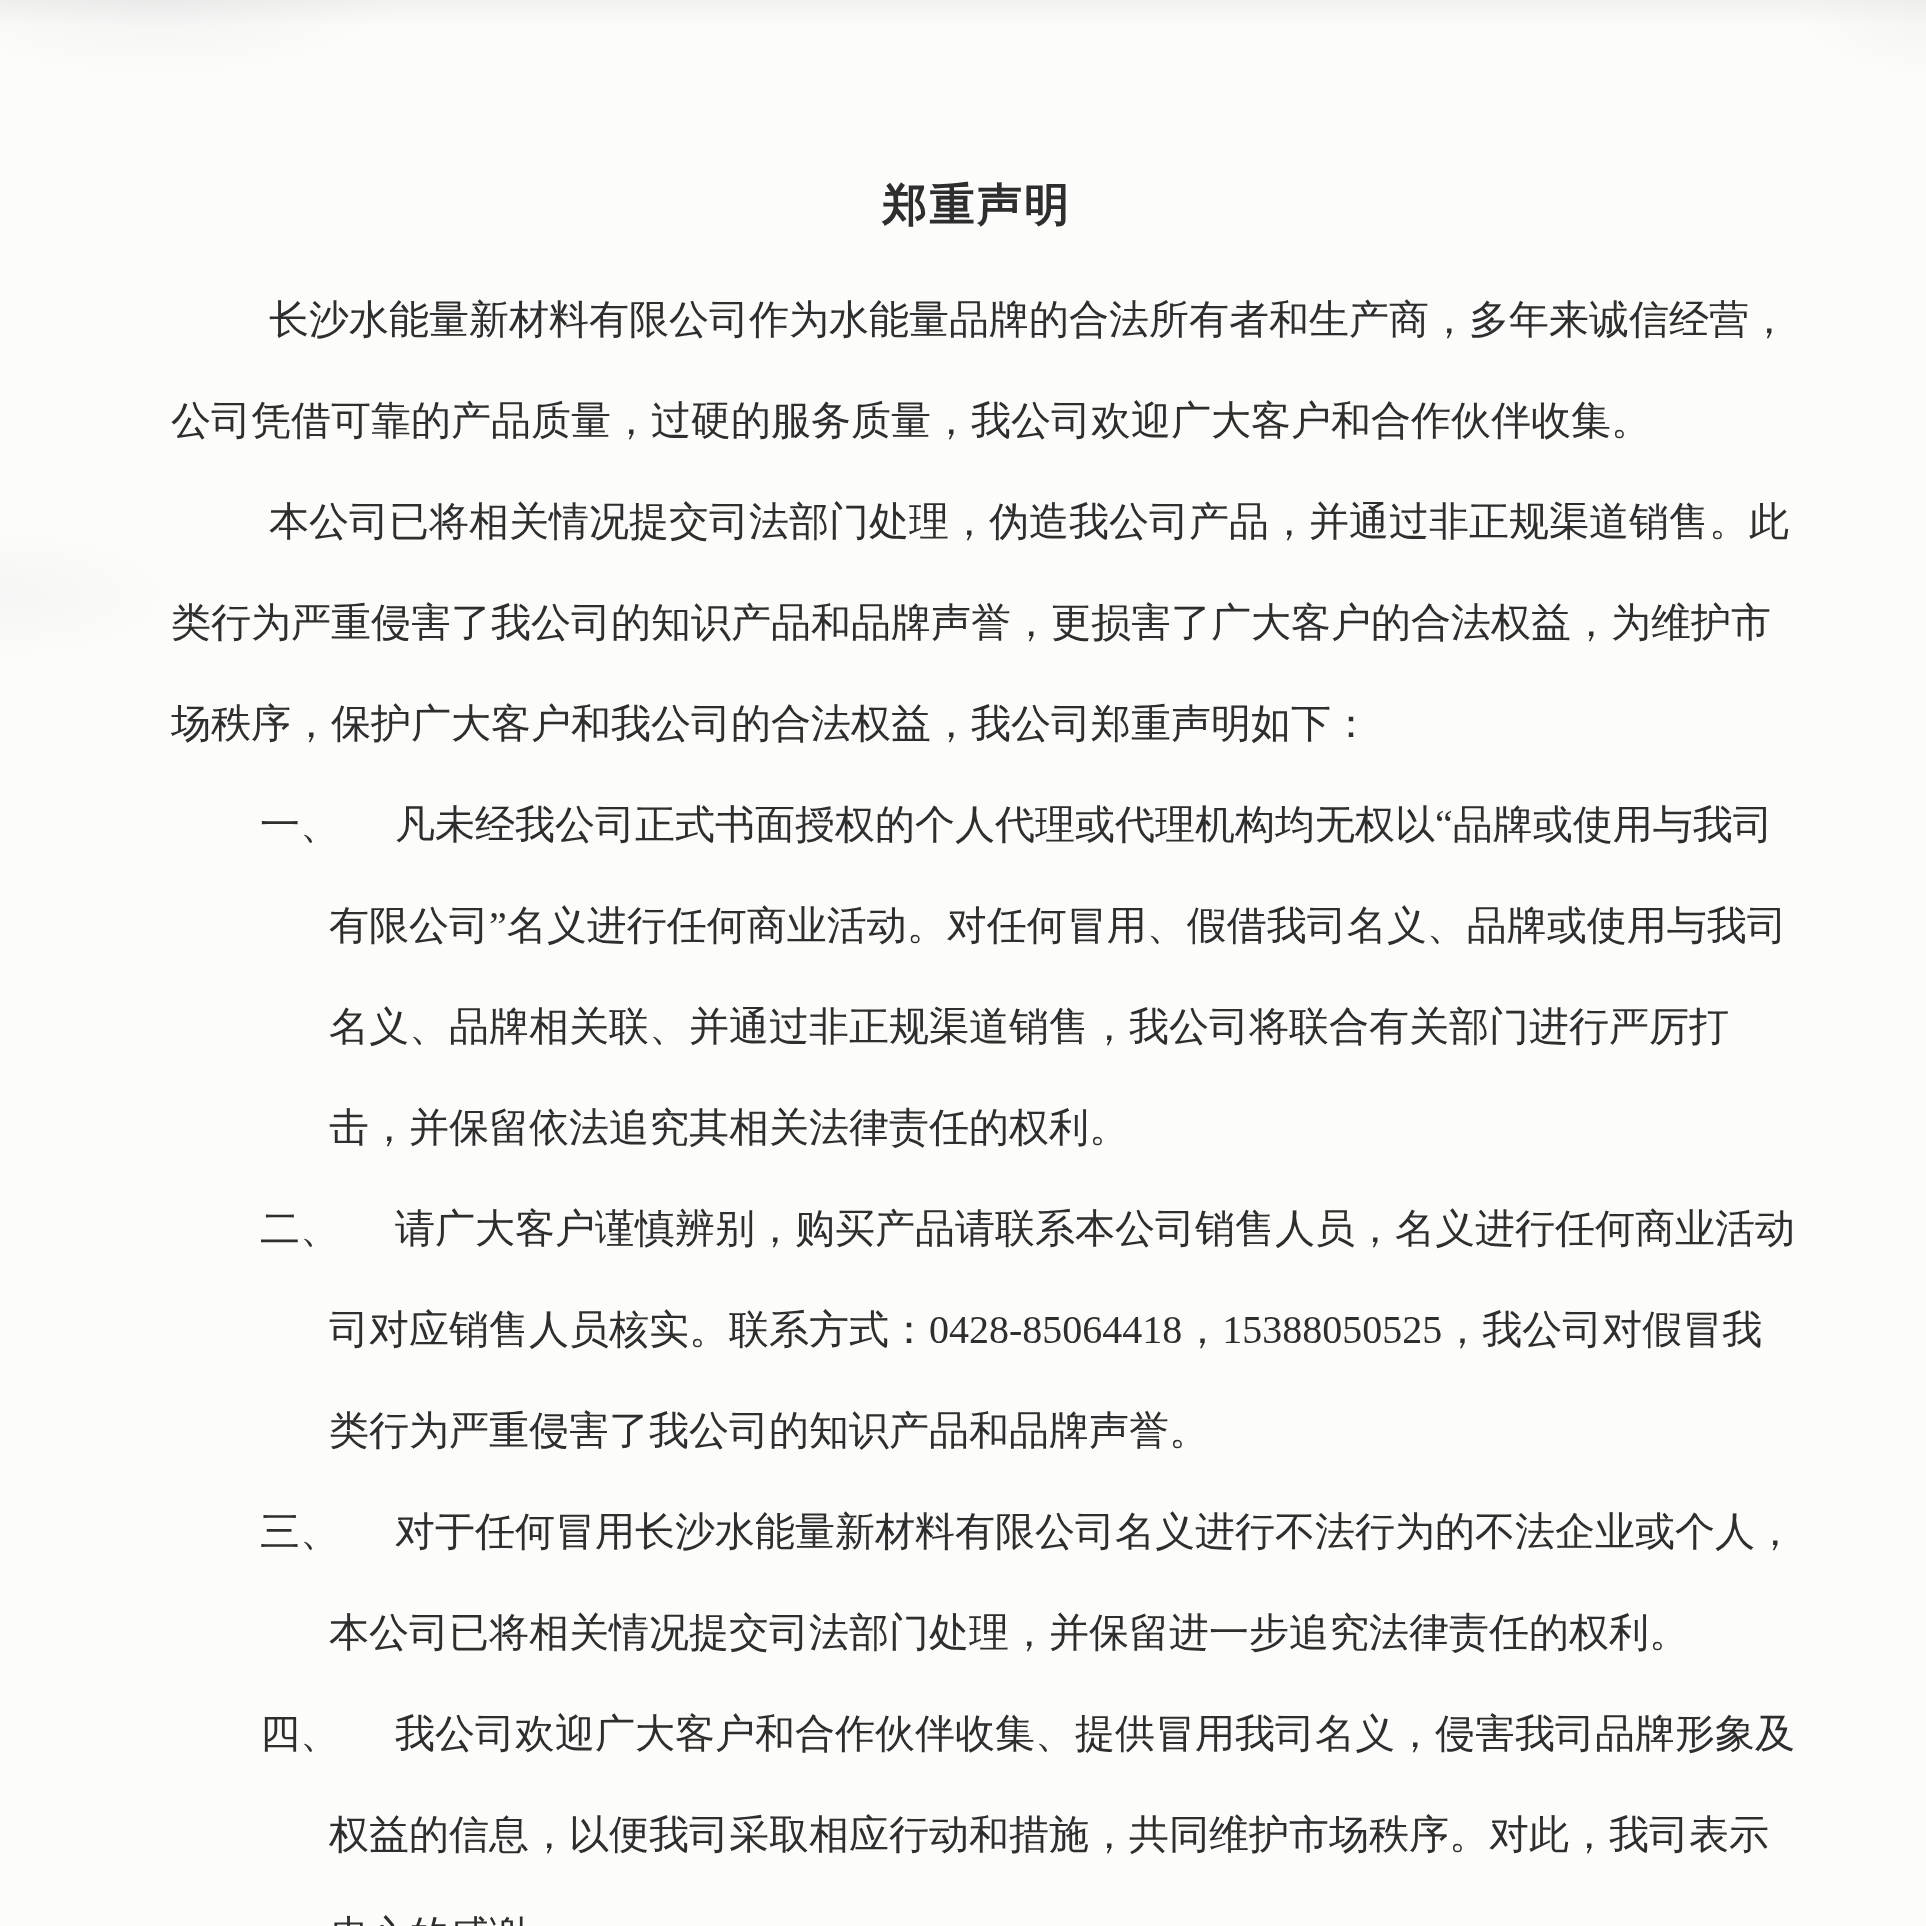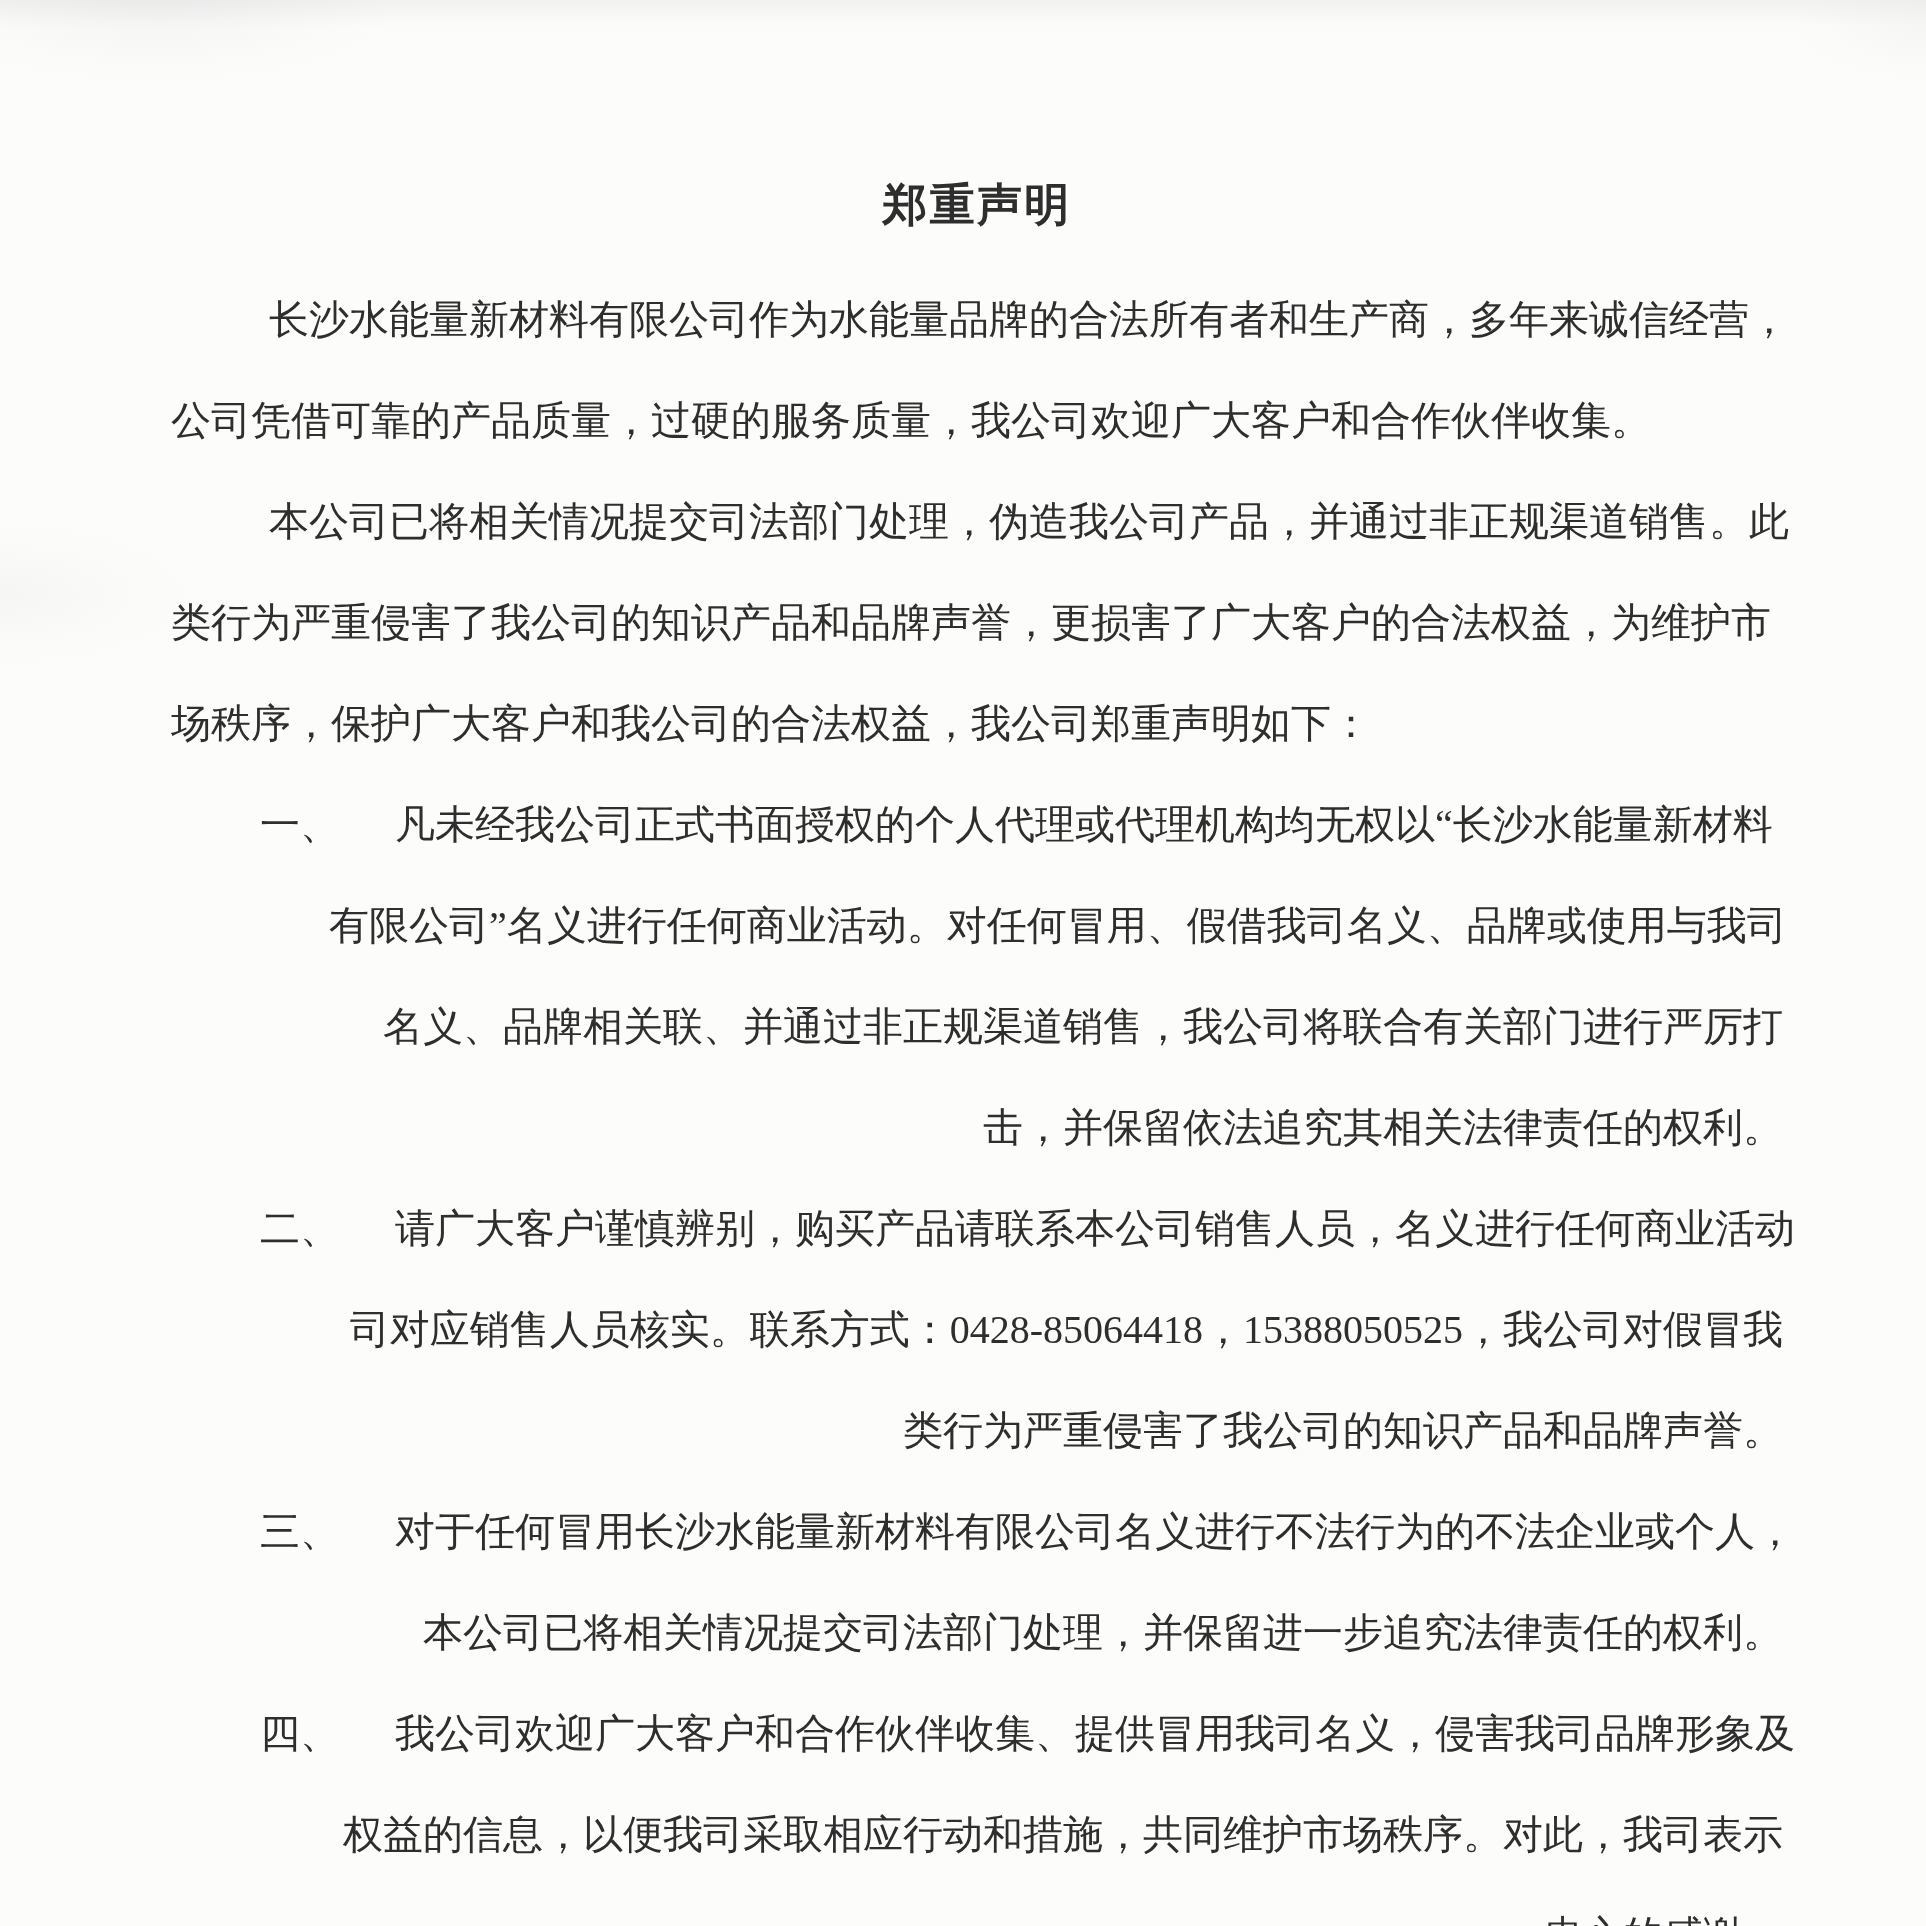--- a/index.html
+++ b/index.html
@@ -43,21 +43,21 @@
     width: 1612px;
     font-size: 40px;
     z-index: 2;
   }
   .line {
     height: 101px;
     line-height: 101px;
     white-space: nowrap;
   }
   .para-first { text-indent: 98px; text-align: center; }
-  .hang { padding-left: 158px; text-align: right; }
+  .hang { padding-left: 158px; }
   .item { display: flex; }
   .item .marker {
     flex: none;
     width: 135px;
     margin-left: 89px;
   }
   .item .item-text { flex: 1; }
 </style>
 </head>
 <body>
@@ -68,21 +68,21 @@
 
   <div class="body">
     <div class="line para-first">长沙水能量新材料有限公司作为水能量品牌的合法所有者和生产商，多年来诚信经营，</div>
     <div class="line">公司凭借可靠的产品质量，过硬的服务质量，我公司欢迎广大客户和合作伙伴收集。</div>
     <div class="line para-first">本公司已将相关情况提交司法部门处理，伪造我公司产品，并通过非正规渠道销售。此</div>
     <div class="line">类行为严重侵害了我公司的知识产品和品牌声誉，更损害了广大客户的合法权益，为维护市</div>
     <div class="line">场秩序，保护广大客户和我公司的合法权益，我公司郑重声明如下：</div>
 
     <div class="line item">
       <span class="marker">一、</span>
-      <span class="item-text">凡未经我公司正式书面授权的个人代理或代理机构均无权以“长沙水能量新材料</span>
+      <span class="item-text">凡未经我公司正式书面授权的个人代理或代理机构均无权以“品牌或使用与我司</span>
     </div>
     <div class="line hang">有限公司”名义进行任何商业活动。对任何冒用、假借我司名义、品牌或使用与我司</div>
     <div class="line hang">名义、品牌相关联、并通过非正规渠道销售，我公司将联合有关部门进行严厉打</div>
     <div class="line hang">击，并保留依法追究其相关法律责任的权利。</div>
 
     <div class="line item">
       <span class="marker">二、</span>
       <span class="item-text">请广大客户谨慎辨别，购买产品请联系本公司销售人员，名义进行任何商业活动</span>
     </div>
     <div class="line hang">司对应销售人员核实。联系方式：0428-85064418，15388050525，我公司对假冒我</div>

